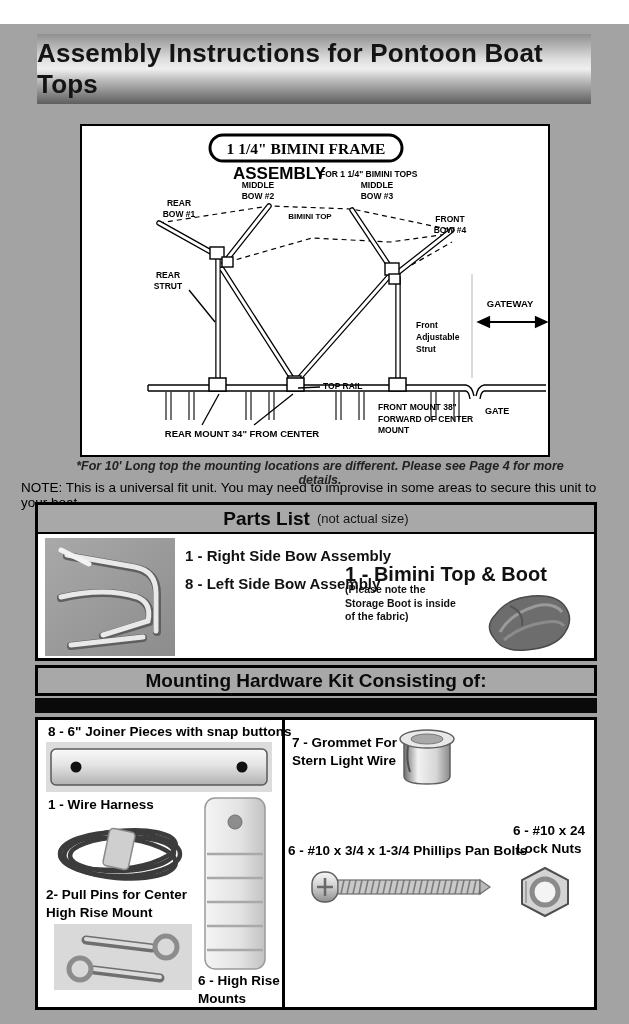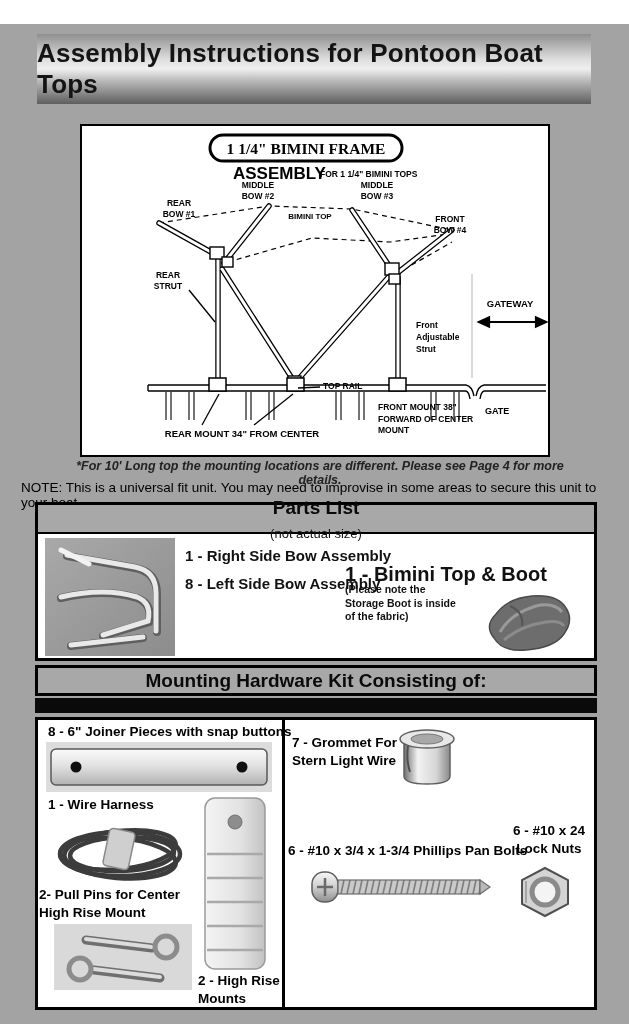--- a/index.html
+++ b/index.html
@@ -27,21 +27,21 @@
     position:absolute;left:21px;top:456px;width:595px;font-size:13.5px;color:#000;
   }
   .note-line b{font-weight:normal;}
   
   .parts-box{
     position:absolute;left:35px;top:478px;width:562px;height:159px;
     border:3px solid #000;box-sizing:border-box;background:#fff;
   }
   .parts-header{
     height:27px;background:#a8a8a8;border-bottom:2px solid #000;
-    display:flex;align-items:center;justify-content:center;gap:7px;flex-direction:column;
+    display:flex;align-items:center;justify-content:center;gap:7px;
   }
   .parts-header .big{font-size:19px;font-weight:bold;color:#0a0a0a;}
   .parts-header .small{font-size:13px;color:#141414;}
   .parts-content{position:relative;height:136px;}
   .bow-photo{position:absolute;left:7px;top:4px;}
   .part-items{position:absolute;left:147px;top:13px;font-size:15px;font-weight:bold;}
   .part-items .pi{margin-bottom:11px;}
   .part-items .pi.indent{margin-left:13px;}
   .boot-label{position:absolute;left:307px;top:29px;font-size:20px;font-weight:bold;}
   .boot-note{position:absolute;left:307px;top:49px;width:122px;font-size:10.5px;font-weight:bold;line-height:1.3;}
@@ -55,21 +55,21 @@
   }
   .hw-band{position:absolute;left:35px;top:674px;width:562px;height:15px;background:#0a0a0a;}
   .hw-box{
     position:absolute;left:35px;top:693px;width:562px;height:293px;
     border:3px solid #000;box-sizing:border-box;background:#fff;
   }
   .hw-divider{position:absolute;left:244px;top:0;width:3px;height:287px;background:#000;}
   .hw-label{position:absolute;font-size:13.5px;font-weight:bold;line-height:1.3;color:#000;}
   .l-joiner{left:10px;top:3px;}
   .l-wire{left:10px;top:76px;}
-  .l-pins{left:1px;top:166px;width:160px;}
+  .l-pins{left:8px;top:166px;width:160px;}
   .l-rise{left:160px;top:252px;width:100px;}
   .l-grommet{left:254px;top:14px;width:115px;}
   .l-bolts{left:250px;top:122px;}
   .l-nuts{left:464px;top:102px;width:94px;text-align:center;}
   .img-abs{position:absolute;}
 </style>
 </head>
 <body>
 
 <div class="page">
@@ -304,21 +304,21 @@
       <g fill="none">
         <line x1="32" y1="16" x2="98" y2="24" stroke="#6f6f6f" stroke-width="9" stroke-linecap="round"></line>
         <line x1="32" y1="15" x2="98" y2="23" stroke="#dcdcdc" stroke-width="4" stroke-linecap="round"></line>
         <circle cx="112" cy="23" r="11" stroke="#8c8c8c" stroke-width="5"></circle>
         <line x1="40" y1="46" x2="106" y2="54" stroke="#6f6f6f" stroke-width="9" stroke-linecap="round"></line>
         <line x1="40" y1="45" x2="106" y2="53" stroke="#dcdcdc" stroke-width="4" stroke-linecap="round"></line>
         <circle cx="26" cy="45" r="11" stroke="#8c8c8c" stroke-width="5"></circle>
       </g>
     </svg>
 
-    <div class="hw-label l-rise">2 - High Rise Mounts</div>
+    <div class="hw-label l-rise">6 - High Rise Mounts</div>
 
     <div class="hw-label l-grommet">7 - Grommet For Stern Light Wire</div>
     <svg class="img-abs" style="left:358px;top:6px" width="62" height="62" viewBox="0 0 62 62">
       <defs>
         <linearGradient id="grom" x1="0" y1="0" x2="1" y2="0">
           <stop offset="0" stop-color="#6f6f6f"></stop>
             <stop offset="0.3" stop-color="#f2f2f2"></stop>
             <stop offset="0.7" stop-color="#d6d6d6"></stop>
             <stop offset="1" stop-color="#8a8a8a"></stop>
         </linearGradient>

